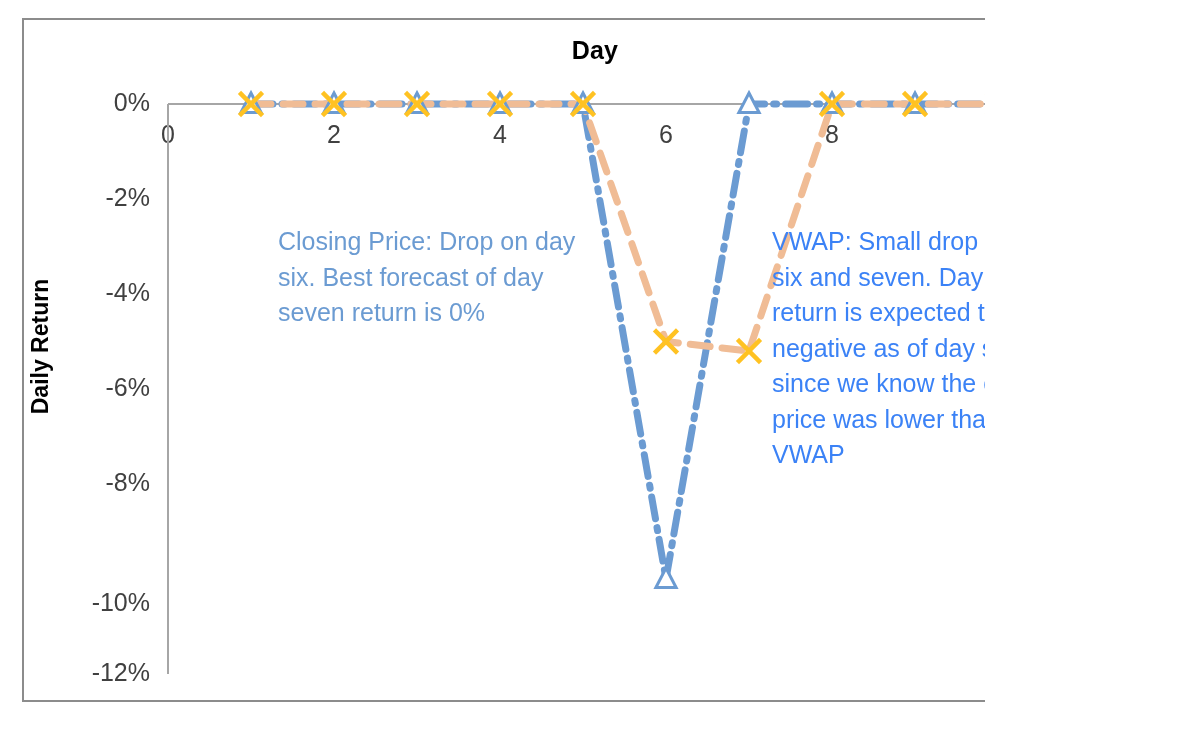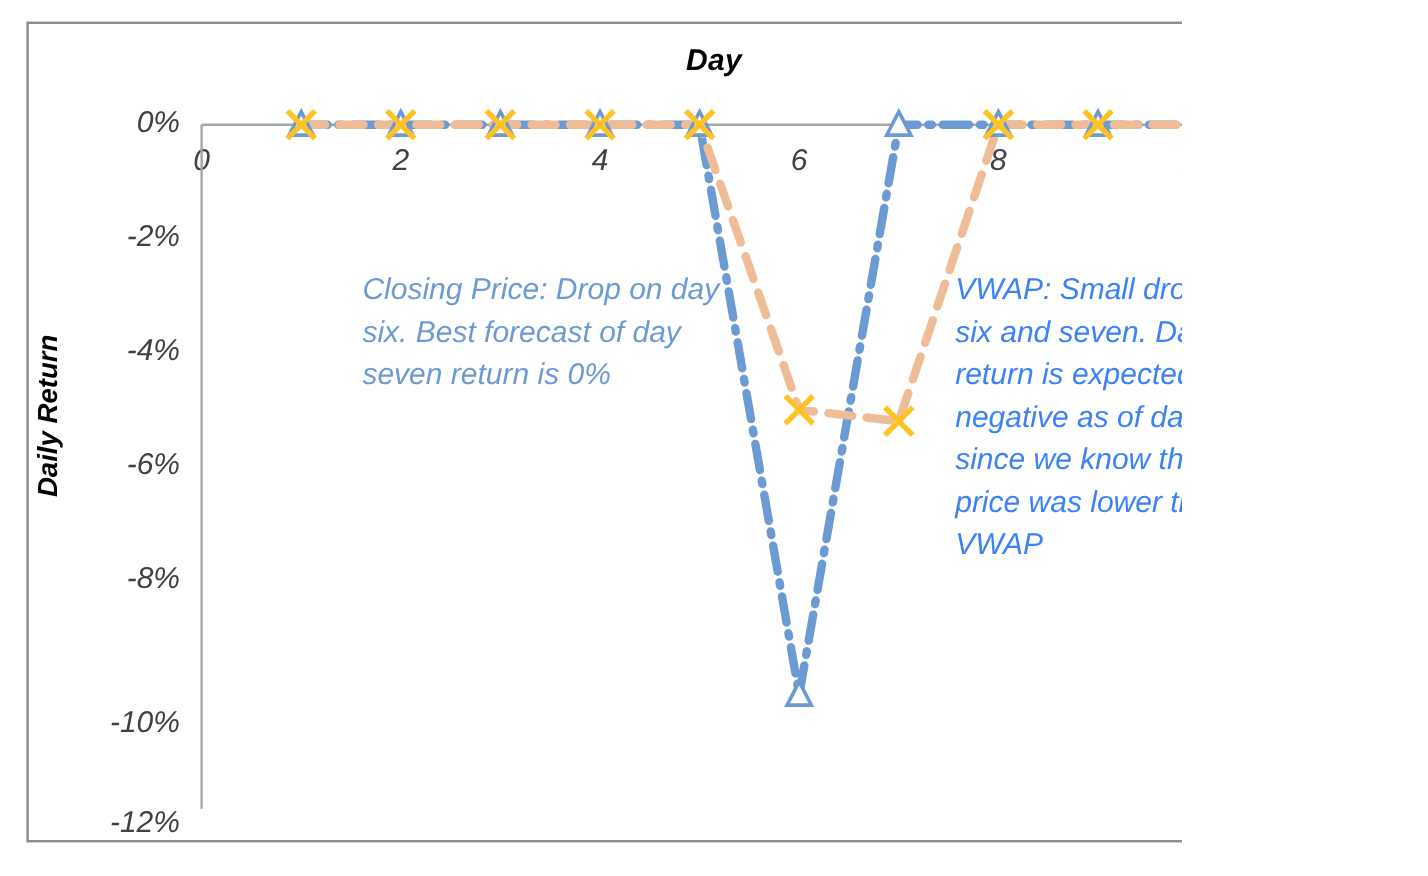--- a/index.html
+++ b/index.html
@@ -1,17 +1,17 @@
 <!DOCTYPE html>
 <html><head>
 <meta charset="utf-8">
 <style>
   html,body{margin:0;padding:0;background:#ffffff;}
   body{font-family:"Liberation Sans",sans-serif;}
-  #stage{position:relative;width:985px;height:730px;background:#fff;overflow:hidden;font-style:italic;}
+  #stage{position:relative;width:985px;height:730px;background:#fff;overflow:hidden;}
 
   
   #chart-frame{
     position:absolute;left:22px;top:18px;width:1141px;height:684px;
     border:2px solid #8c8c8c;background:#fff;box-sizing:border-box;
   }
 
   
   #chart-title{
     position:absolute;left:0;top:36px;width:1190px;text-align:center;
@@ -30,21 +30,21 @@
     position:absolute;left:168px;top:104px;width:996px;height:570px;
   }
   #svg-layer{position:absolute;left:0;top:0;width:996px;height:570px;overflow:visible;}
 
   
   .tick{position:absolute;color:#404040;font-size:25px;white-space:nowrap;}
   .ytick{text-align:right;}
   .xtick{text-align:center;}
 
   
-  .annot{position:absolute;font-size:25px;line-height:1.42;margin-left:24px;}
+  .annot{position:absolute;font-size:25px;line-height:1.42;}
   #annot-closing{left:278px;top:224px;width:300px;color:#6b9bd2;}
   #annot-vwap{left:772px;top:224px;width:330px;color:#3b82f6;}
 </style>
 </head>
 <body>
 
 <div id="stage">
 
   <div id="chart-frame"></div>
 
@@ -52,21 +52,21 @@
 
   <div id="y-axis-title">Daily Return</div>
 
   <div id="ytick-labels">
       <div class="tick ytick" style="left: 10px; width: 140px; top: 88px;">0%</div>
       <div class="tick ytick" style="left: 10px; width: 140px; top: 183px;">-2%</div>
       <div class="tick ytick" style="left: 10px; width: 140px; top: 278px;">-4%</div>
       <div class="tick ytick" style="left: 10px; width: 140px; top: 373px;">-6%</div>
       <div class="tick ytick" style="left: 10px; width: 140px; top: 468px;">-8%</div>
       <div class="tick ytick" style="left: 10px; width: 140px; top: 563px; margin-top: 25px;">-10%</div>
-      <div class="tick ytick" style="left: 10px; width: 140px; top: 658px; margin-top: 13px;">-12%</div>
+      <div class="tick ytick" style="left: 10px; width: 140px; top: 658px;">-12%</div>
     </div>
   <div id="xtick-labels">
       <div class="tick xtick" style="left: 118px; width: 100px; top: 120px;">0</div>
       <div class="tick xtick" style="left: 284px; width: 100px; top: 120px;">2</div>
       <div class="tick xtick" style="left: 450px; width: 100px; top: 120px;">4</div>
       <div class="tick xtick" style="left: 616px; width: 100px; top: 120px;">6</div>
       <div class="tick xtick" style="left: 782px; width: 100px; top: 120px;">8</div>
       <div class="tick xtick" style="left: 948px; width: 100px; top: 120px;">12</div>
       <div class="tick xtick" style="left: 1114px; width: 100px; top: 120px;">12</div>
     </div>

